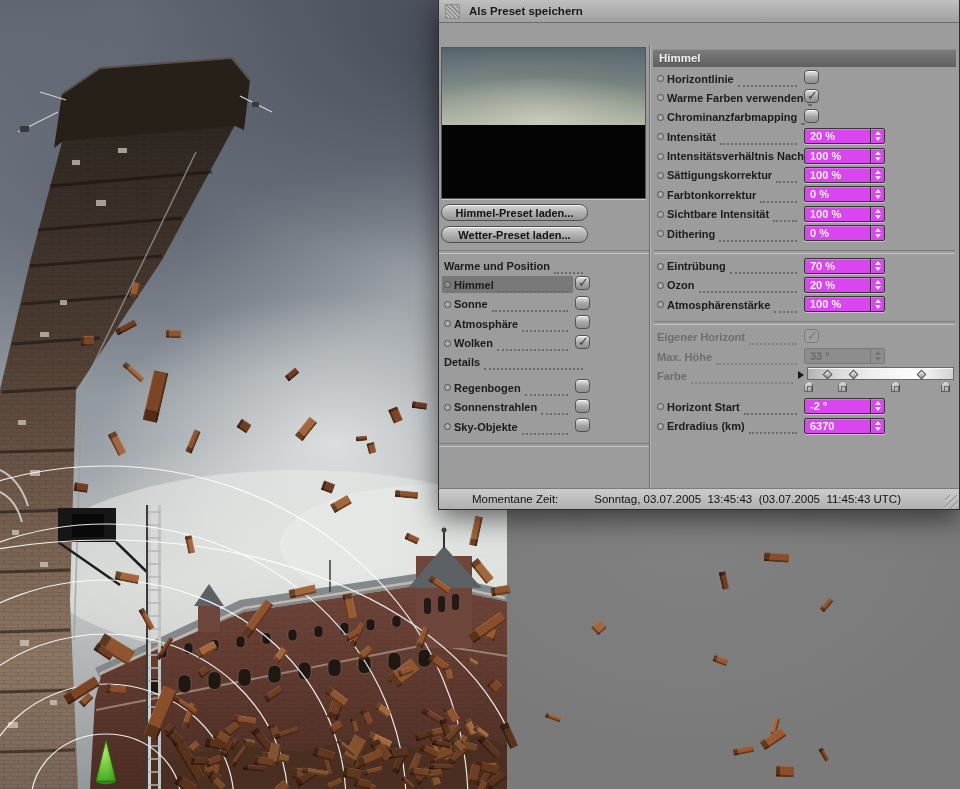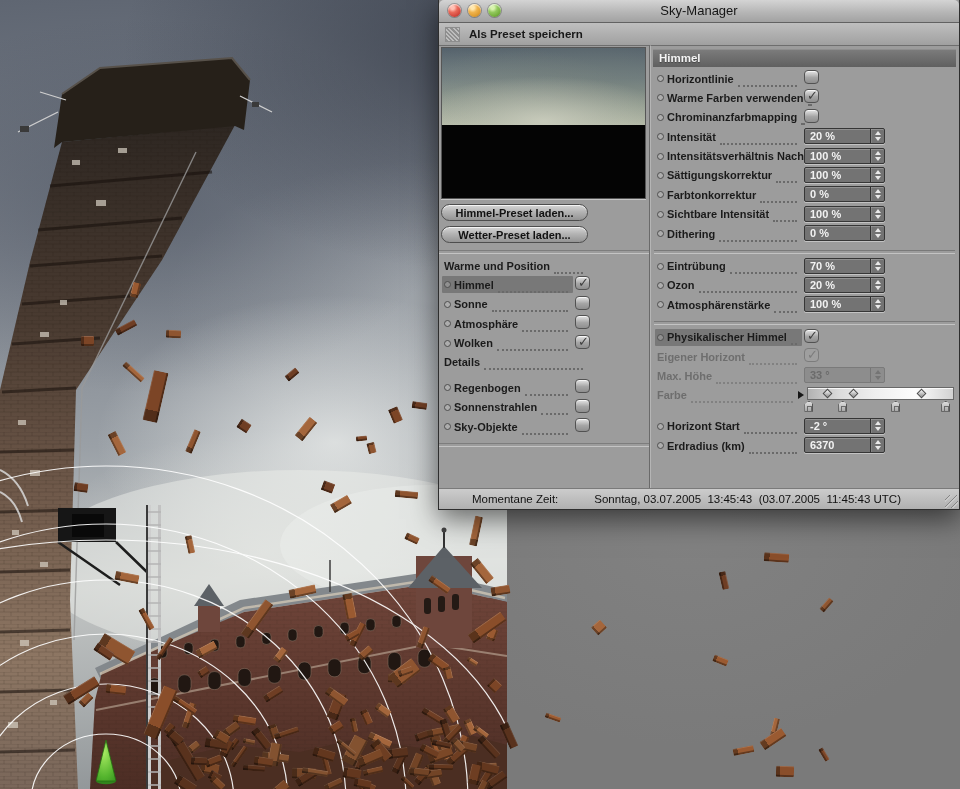--- a/index.html
+++ b/index.html
@@ -69,21 +69,21 @@
   .lbl{font-size:11px;font-weight:bold;color:#1b1b1b;white-space:nowrap;}
   .dots{flex:1 1 4px;min-width:4px;border-bottom:2px dotted #6a6a6a;margin:7px 5px 0 4px;height:7px;}
   .ctrl{margin-left:2px;display:flex;align-items:center;flex:none;}
   .rpanel .ctrl{width:81px;}
 
   .cb{width:15px;height:14px;border-radius:4px;border:1px solid #525252;box-sizing:border-box;
       background:linear-gradient(#e6e6e6,#a5a5a5 55%,#8f8f8f);
       box-shadow:inset 0 1px 0 rgba(255,255,255,.7);position:relative;flex:none;}
   .cb.on::after{content:"✓";position:absolute;left:2px;top:-2px;font-size:13px;font-weight:bold;color:#3f3f3f;}
 
-  .stepper{width:81px;height:16px;box-sizing:border-box;background:#737373;border:1px solid #363636;
+  .stepper{width:81px;height:16px;box-sizing:border-box;background:#d946ef;border:1px solid #363636;
       border-radius:2px;display:flex;align-items:center;color:#f2f2f2;font-size:11px;font-weight:bold;
       box-shadow:inset 0 1px 0 rgba(255,255,255,.22),0 1px 0 rgba(255,255,255,.4);}
   .stepper .val{flex:1;padding-left:5px;white-space:nowrap;}
   .arrs{width:13px;align-self:stretch;border-left:1px solid #303030;display:flex;flex-direction:column;
       align-items:center;justify-content:center;gap:2px;box-shadow:inset 1px 0 0 rgba(255,255,255,.12);}
   .tu{width:0;height:0;border-left:3.5px solid transparent;border-right:3.5px solid transparent;border-bottom:4px solid #e9e9e9;}
   .td{width:0;height:0;border-left:3.5px solid transparent;border-right:3.5px solid transparent;border-top:4px solid #e9e9e9;}
 
   .row.disabled .lbl{color:#6e6e6e;}
   .row.disabled .dots{border-color:#818181;}
@@ -449,28 +449,20 @@
         <div class="brick" style="left: 817px; top: 752px; width: 14px; height: 5px; transform: rotate(59deg); background: linear-gradient(90deg, rgba(0, 0, 0, 0.35) 0px, rgba(0, 0, 0, 0.35) 22%, rgba(0, 0, 0, 0) 22%), rgb(124, 69, 38);"></div>
         <div class="brick" style="left: 764px; top: 553px; width: 25px; height: 9px; transform: rotate(4deg); background: linear-gradient(90deg, rgba(0, 0, 0, 0.35) 0px, rgba(0, 0, 0, 0.35) 22%, rgba(0, 0, 0, 0) 22%), rgb(138, 78, 42);"></div>
         <div class="brick" style="left: 819px; top: 602px; width: 15px; height: 6px; transform: rotate(-49deg); background: linear-gradient(90deg, rgba(0, 0, 0, 0.35) 0px, rgba(0, 0, 0, 0.35) 22%, rgba(0, 0, 0, 0) 22%), rgb(143, 85, 48);"></div>
         <div class="brick" style="left: 733px; top: 747px; width: 21px; height: 7px; transform: rotate(-11deg); background: linear-gradient(90deg, rgba(0, 0, 0, 0.35) 0px, rgba(0, 0, 0, 0.35) 22%, rgba(0, 0, 0, 0) 22%), rgb(154, 90, 49);"></div>
         <div class="brick" style="left: 766px; top: 724px; width: 18px; height: 6px; transform: rotate(-76deg); background: linear-gradient(90deg, rgba(0, 0, 0, 0.35) 0px, rgba(0, 0, 0, 0.35) 22%, rgba(0, 0, 0, 0) 22%), rgb(164, 102, 60);"></div>
         <div class="brick" style="left: 760px; top: 734px; width: 26px; height: 10px; transform: rotate(-34deg); background: linear-gradient(90deg, rgba(0, 0, 0, 0.35) 0px, rgba(0, 0, 0, 0.35) 22%, rgba(0, 0, 0, 0) 22%), rgb(154, 90, 49);"></div>
       </div>
   </div>
 
   <div id="win">
-    <div class="titlebar">
-      <div class="traffic">
-        <span class="light lr"></span>
-        <span class="light ly"></span>
-        <span class="light lg"></span>
-      </div>
-      <div class="title">Sky-Manager</div>
-    </div>
 
     <div class="toolbar">
       <span class="grip"></span>
       <span class="tb-label">Als Preset speichern</span>
     </div>
 
     <div class="content">
       <div class="lpanel">
         <div class="preview">
           <div class="pv-sky"></div>
@@ -741,30 +733,20 @@
                 <div class="stepper">
                   <span class="val">100 %</span>
                   <div class="arrs">
                     <span class="tu"></span>
                     <span class="td"></span>
                   </div>
                 </div>
               </div>
             </div>
             <div class="psep"></div>
-            <div class="row param">
-              <div class="hl selected">
-                <span class="bullet"></span>
-                <span class="lbl">Physikalischer Himmel</span>
-                <span class="dots"></span>
-              </div>
-              <div class="ctrl">
-                <div class="cb on"></div>
-              </div>
-            </div>
             <div class="row param disabled">
               <div class="hl">
                 <span class="lbl">Eigener Horizont</span>
                 <span class="dots"></span>
               </div>
               <div class="ctrl">
                 <div class="cb on"></div>
               </div>
             </div>
             <div class="row param disabled">

